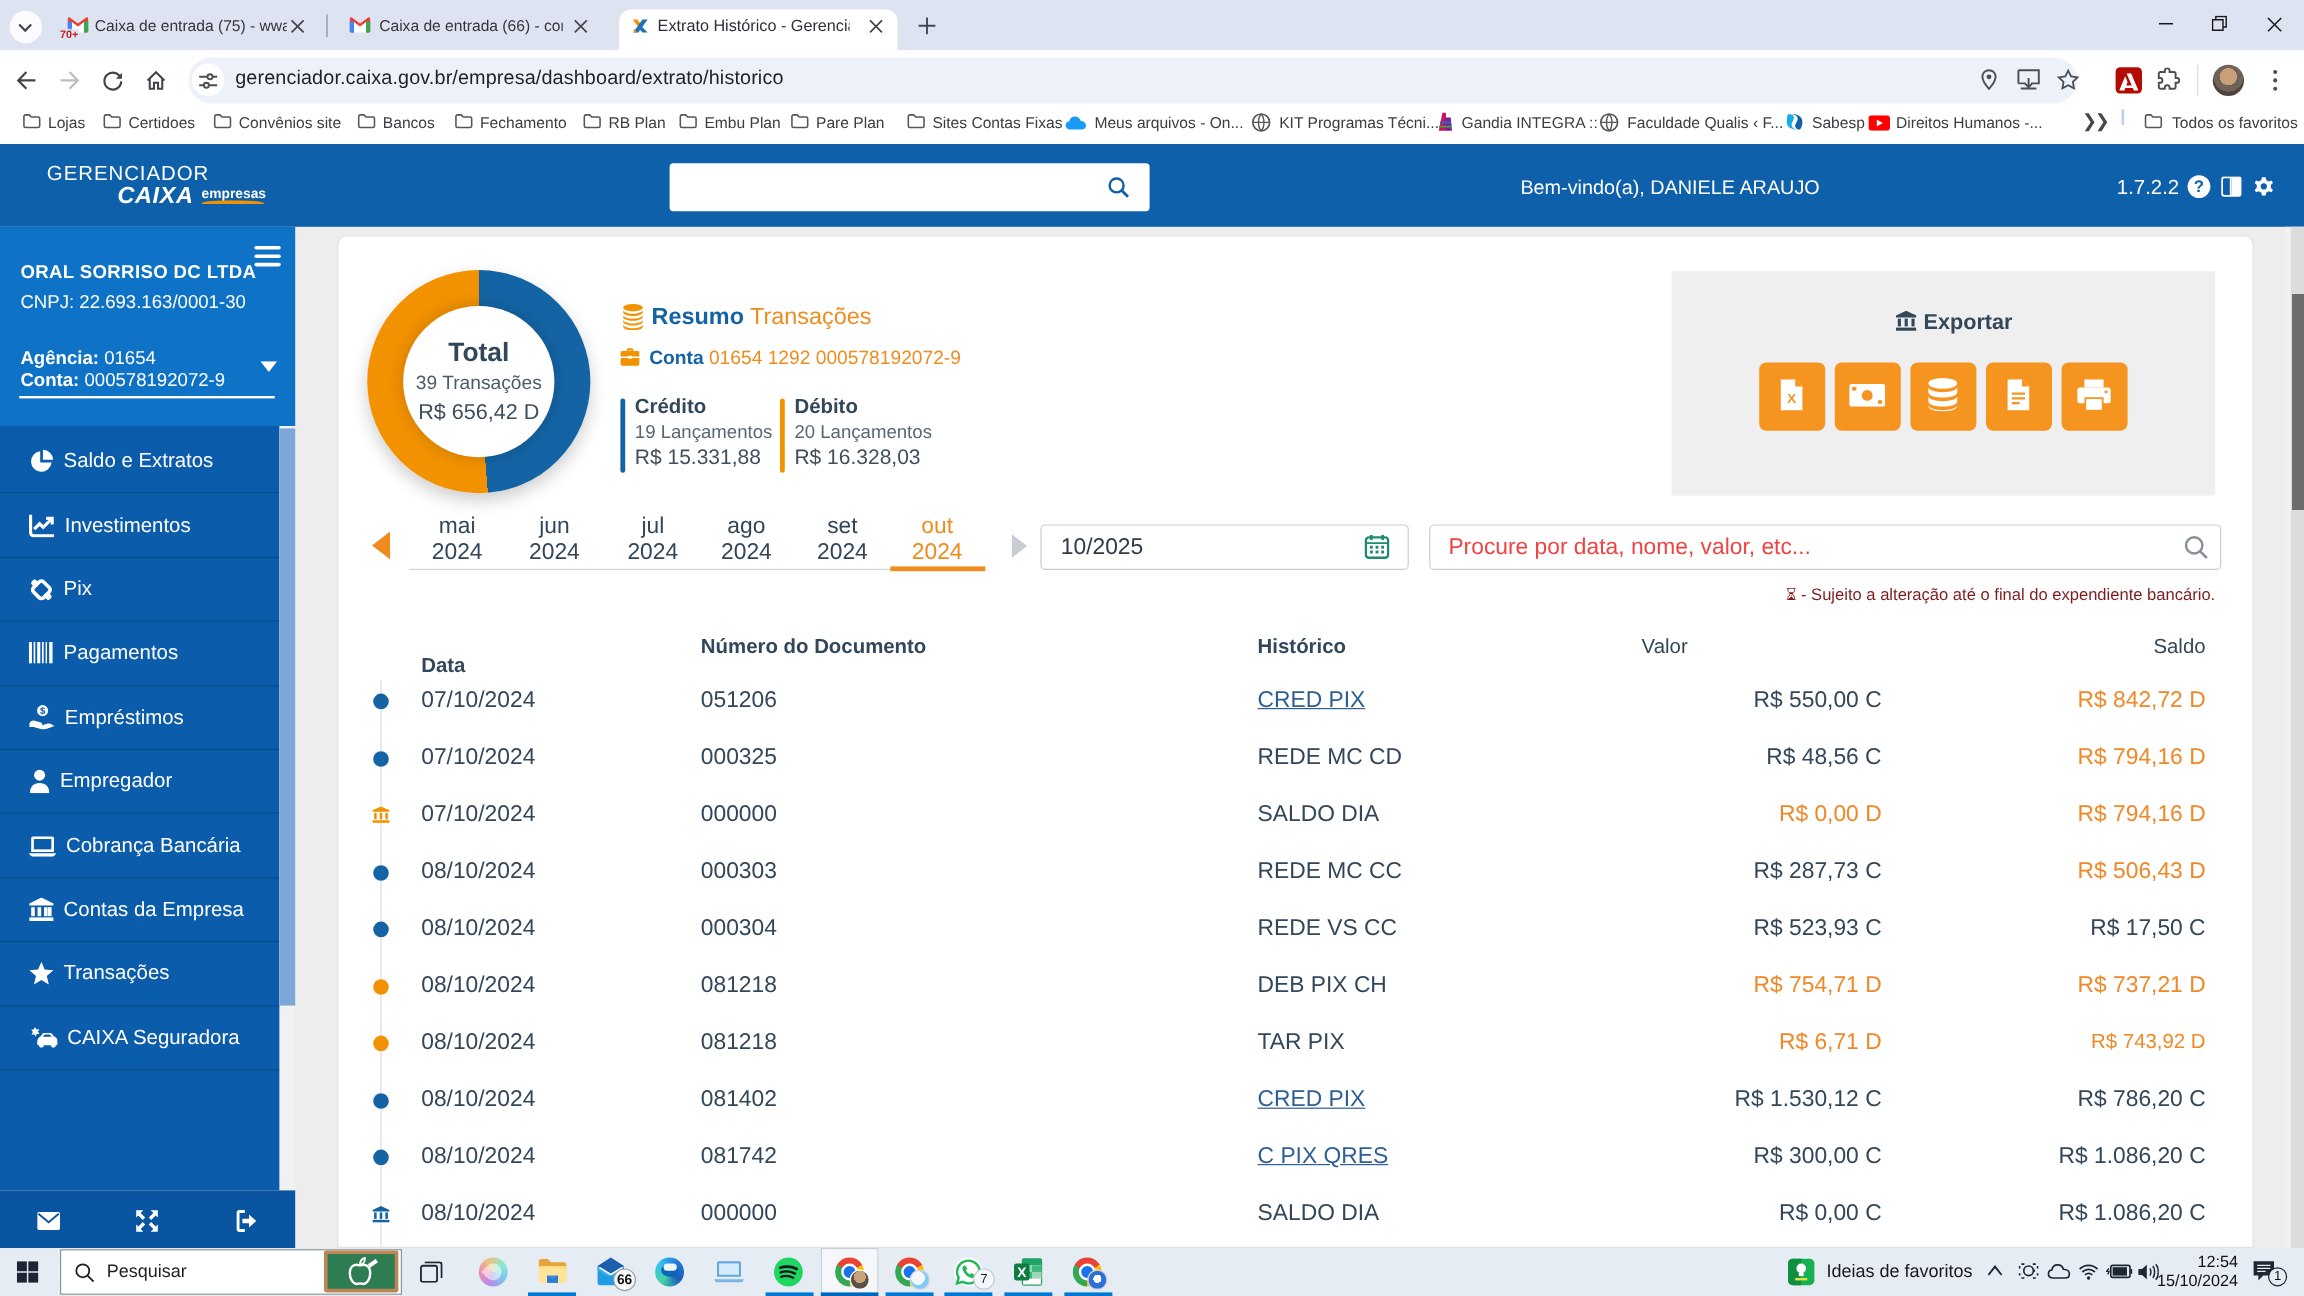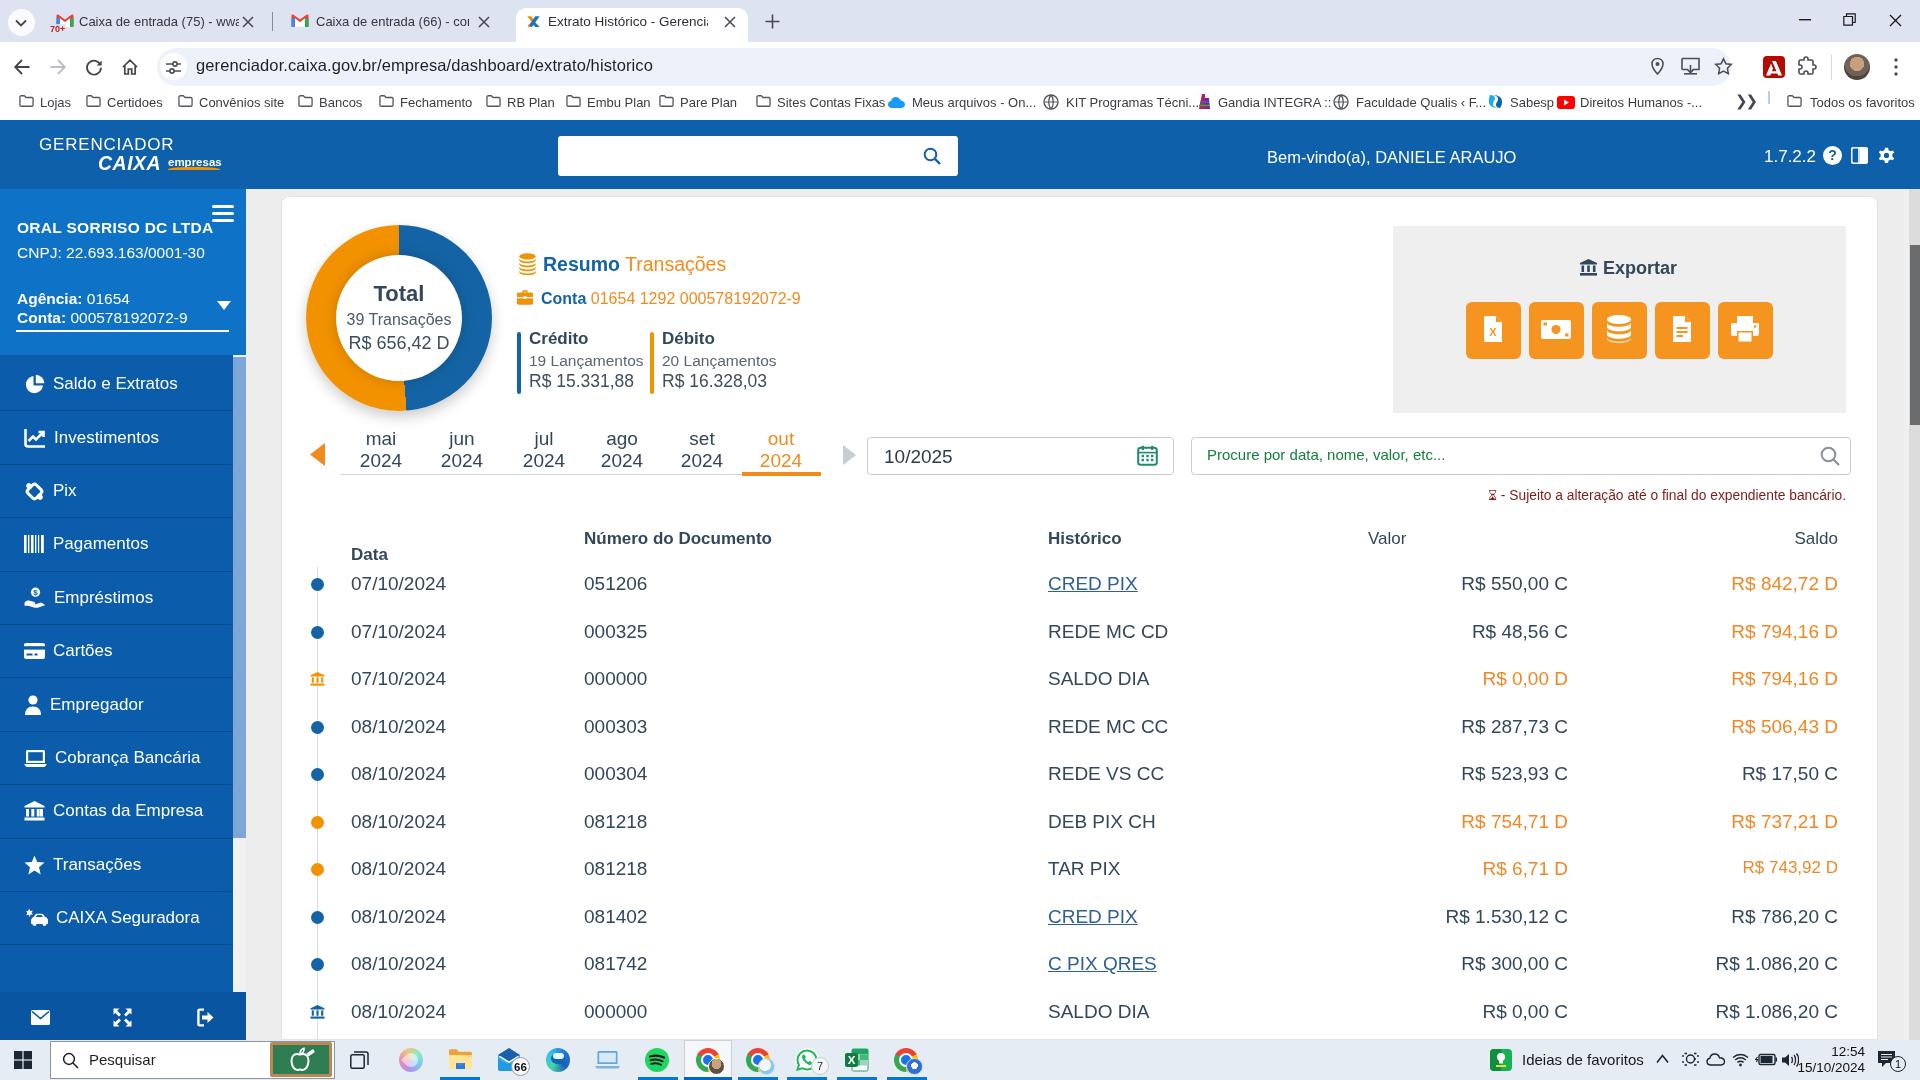--- a/index.html
+++ b/index.html
@@ -300,29 +300,20 @@
           </svg>
           <span>Pagamentos</span>
         </div>
     <div class="mi">
           <svg width="22" height="21" viewBox="0 0 22 21">
             <circle cx="11.5" cy="5.2" r="4.6" fill="#fff"></circle>
             <text x="11.5" y="8" font-size="8" font-weight="bold" fill="#0b5cab" text-anchor="middle">$</text>
             <path d="M0.5 16 C1.2 14.2 3 13.2 4.8 13.6 L9.6 14.8 C10.8 15.1 11.4 16.1 11.2 17 L10.6 17.6 L15.6 16 C17.2 15.5 19 16.1 20 17.4 L21.5 18 L14.5 20.4 C13 20.9 11.4 21 9.9 20.5 L4 18.8 L0.5 18.8 Z" fill="#fff"></path>
           </svg>
           <span>Empréstimos</span>
-        </div>
-    <div class="mi">
-          <svg width="21" height="16" viewBox="0 0 21 16">
-            <rect x="0" y="0" width="21" height="16" rx="2" fill="#fff"></rect>
-            <rect x="0" y="3.2" width="21" height="3.4" fill="#0b5cab"></rect>
-            <rect x="2.5" y="10.5" width="6" height="2" fill="#0b5cab"></rect>
-            <rect x="10.5" y="10.5" width="3" height="2" fill="#0b5cab"></rect>
-          </svg>
-          <span>Cartões</span>
         </div>
     <div class="mi">
           <svg width="18" height="20" viewBox="0 0 18 20">
             <circle cx="9" cy="5" r="4.6" fill="#fff"></circle>
             <path d="M1 20 C1 14.5 4 11.5 9 11.5 C14 11.5 17 14.5 17 20 Z" fill="#fff"></path>
           </svg>
           <span>Empregador</span>
         </div>
     <div class="mi">
           <svg width="23" height="18" viewBox="0 0 23 18">
@@ -447,21 +438,21 @@
             <rect x="4.6" y="9.8" width="2.4" height="2.4"></rect>
             <rect x="9.3" y="9.8" width="2.4" height="2.4"></rect>
             <rect x="14" y="9.8" width="2.4" height="2.4"></rect>
             <rect x="4.6" y="13.8" width="2.4" height="2.4"></rect>
             <rect x="9.3" y="13.8" width="2.4" height="2.4"></rect>
             <rect x="14" y="13.8" width="2.4" height="2.4"></rect>
           </g>
         </svg>
 
     <div class="abs" style="left:909px;top:240px;width:660px;height:38px;border:1px solid #ccc;border-radius:4px;"></div>
-    <div class="abs" style="left:925px;top:249px;font-size:15px;color:#15803d;">Procure por data, nome, valor, etc...</div>
+    <div class="abs" style="left:925px;top:249px;font-size:19px;color:#ef4444;">Procure por data, nome, valor, etc...</div>
     <svg class="abs" style="left:1537px;top:248px" width="22" height="22" viewBox="0 0 22 22">
           <circle cx="9.5" cy="9.5" r="6.8" fill="none" stroke="#8a9099" stroke-width="2"></circle>
           <path d="M14.5 14.5 L20 20" stroke="#8a9099" stroke-width="2.2"></path>
         </svg>
 
     <div class="abs" style="left:1064px;top:291px;width:500px;text-align:right;font-size:13.8px;color:#7f1d1d;">⏳︎ - Sujeito a alteração até o final do expendiente bancário.</div>
 
     <div class="abs" style="left:1111px;top:29px;width:453px;height:187px;background:#efefef;">
       <svg class="abs" style="left:187px;top:33px" width="17" height="17" viewBox="0 0 17 17">
             <path d="M8.5 0 L17 4 L17 5.5 L0 5.5 L0 4 Z" fill="#33475b"></path>

